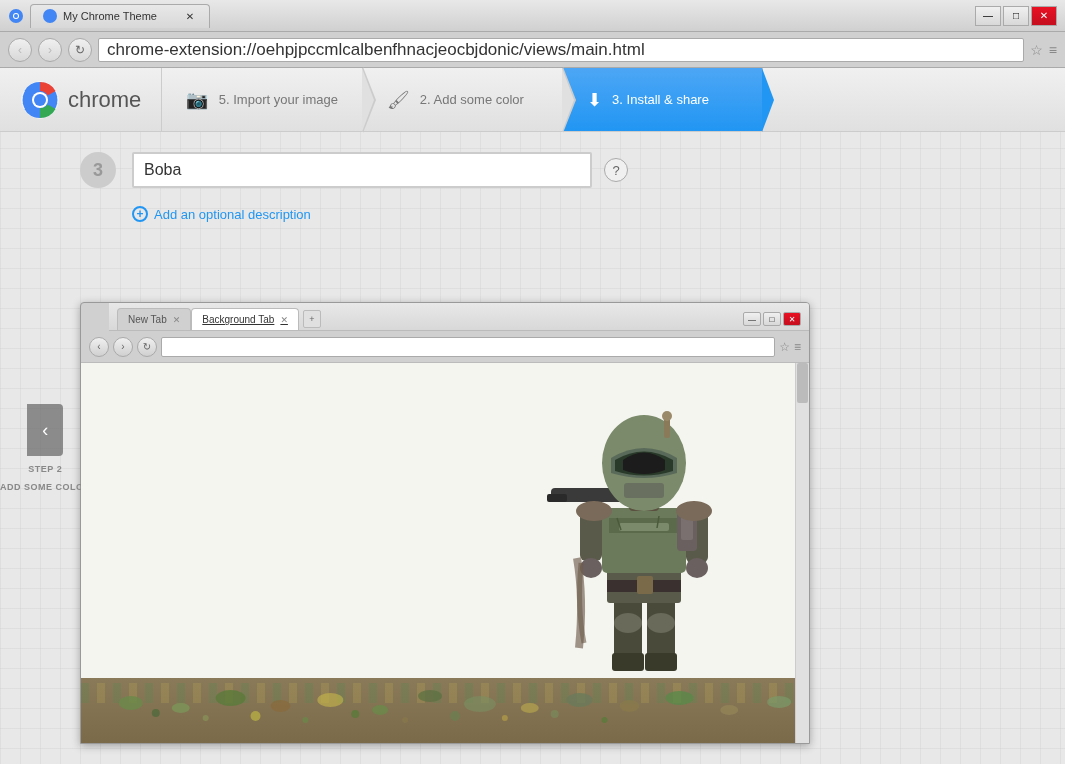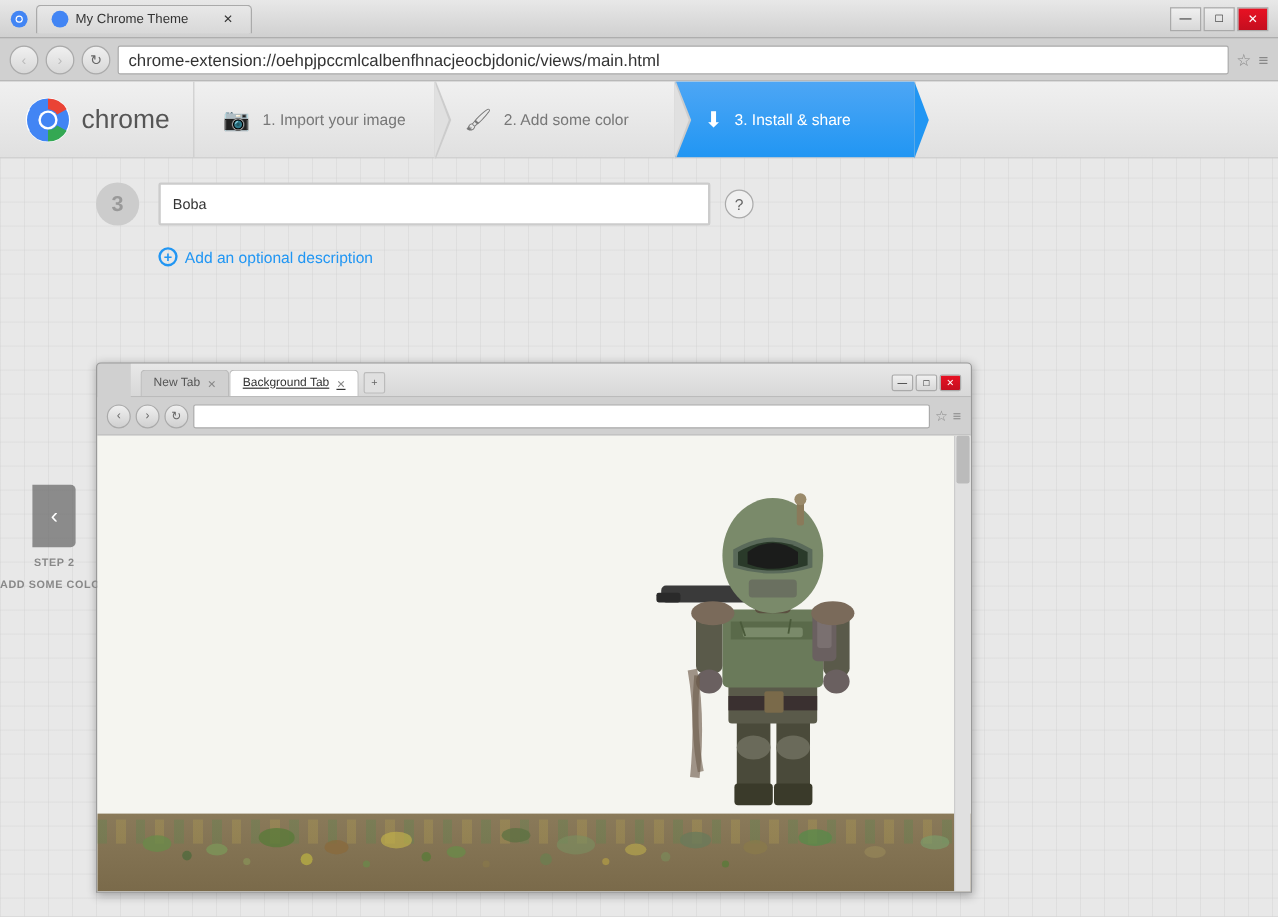--- a/index.html
+++ b/index.html
@@ -119,21 +119,21 @@
       color: #666;
     }
     .nav-btn.disabled { color: #bbb; }
     .address-input {
       flex: 1;
       height: 24px;
       border: 1px solid #aaa;
       border-radius: 2px;
       background: white;
       padding: 0 8px;
-      font-size: 14px;
+      font-size: 17px;
       color: #333;
     }
     .star-icon {
       font-size: 14px;
       color: #888;
       cursor: pointer;
     }
     .wrench-icon {
       font-size: 14px;
       color: #888;
@@ -290,21 +290,21 @@
       display: flex;
       align-items: center;
       gap: 12px;
     }
     .theme-name-input {
       width: 460px;
       height: 36px;
       border: 2px solid #ccc;
       border-radius: 2px;
       padding: 0 10px;
-      font-size: 12px;
+      font-size: 16px;
       color: #333;
       background: white;
     }
     .help-btn {
       width: 24px;
       height: 24px;
       border-radius: 50%;
       border: 1px solid #aaa;
       background: #f0f0f0;
       display: flex;
@@ -576,21 +576,21 @@
           <circle cx="20" cy="20" r="8" fill="white"></circle>
           <circle cx="20" cy="20" r="6" fill="#4285f4"></circle>
         </svg>
         <span class="chrome-logo-text">chrome</span>
       </div>
 
       <div class="step-item" style="min-width: 200px;">
         <div class="step-arrow-shadow"></div>
         <div class="step-arrow"></div>
         <span class="step-icon">📷</span>
-        <span>1. Import your image</span>
+        <span>5. Import your image</span>
       </div>
 
       <div class="step-item" style="min-width: 200px;">
         <div class="step-arrow-shadow"></div>
         <div class="step-arrow"></div>
         <span class="step-icon">🖌</span>
         <span>2. Add some color</span>
       </div>
 
       <div class="step-item active" style="min-width: 200px;">

